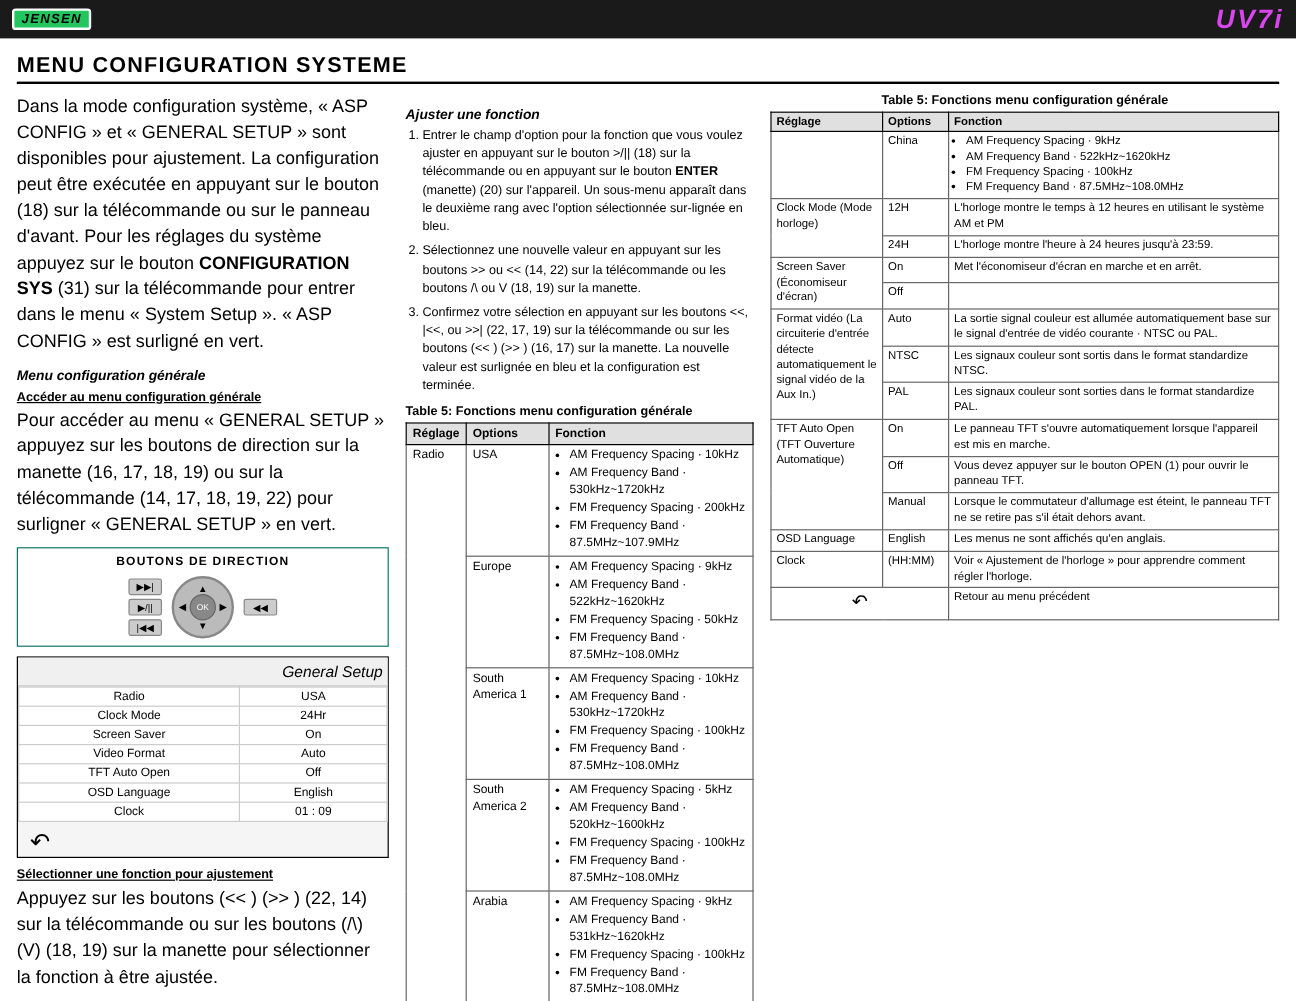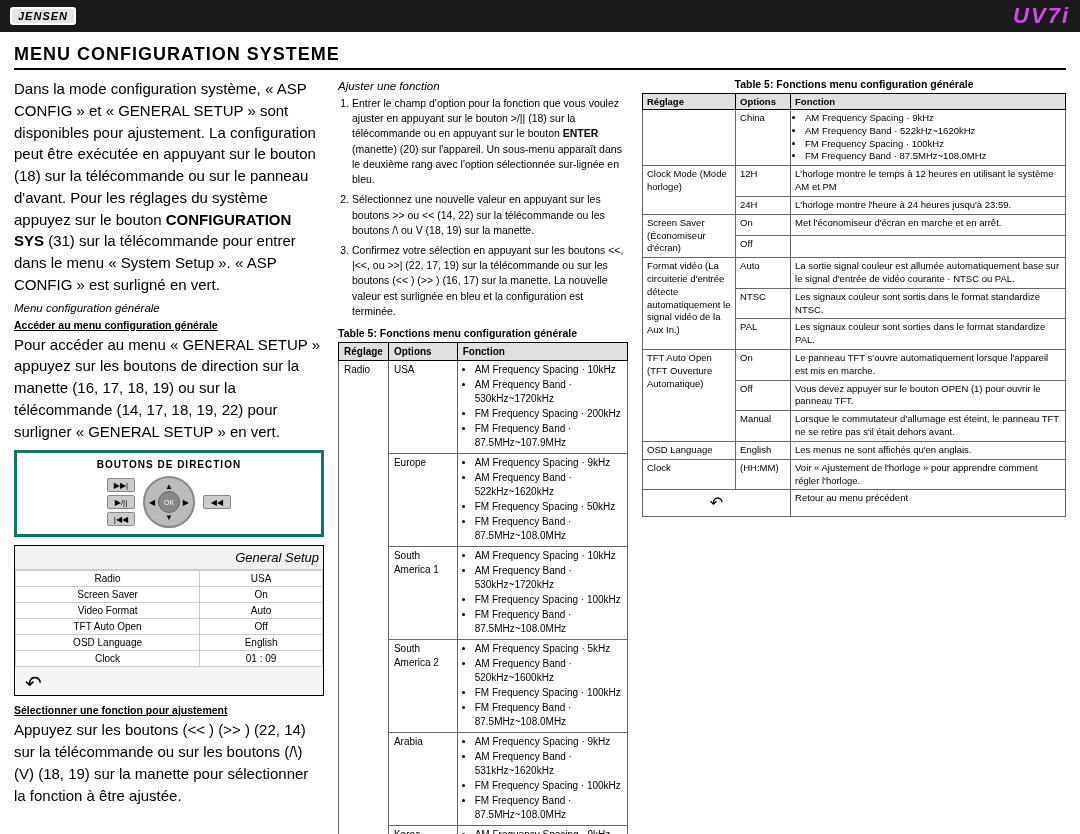--- a/index.html
+++ b/index.html
@@ -15,21 +15,21 @@
     
     .header {
       background: #1a1a1a;
       display: flex;
       align-items: center;
       justify-content: space-between;
       padding: 4px 10px;
       height: 32px;
     }
     .jensen-logo {
-      background: #e5e5e5;
+      background: #22c55e;
       border: 2px solid #fff;
       border-radius: 3px;
       padding: 1px 6px;
       font-size: 11px;
       font-weight: bold;
       font-style: italic;
       color: #000;
       letter-spacing: 1px;
     }
     .model-name {
@@ -69,37 +69,37 @@
     }
 
     p {
       font-size: 15px;
       line-height: 1.45;
       margin-bottom: 6px;
     }
 
     .section-title {
       font-size: 11.5px;
-      font-weight: normal;
+      font-weight: bold;
       font-style: italic;
       margin-bottom: 4px;
-      margin-top: 2px;
+      margin-top: 12px;
     }
 
     .subsection-title {
       font-size: 10.5px;
       font-weight: bold;
       text-decoration: underline;
       margin-bottom: 3px;
       margin-top: 5px;
     }
 
     
     .direction-box {
-      border: 3px solid #0f766e;
+      border: 1px solid #0f766e;
       padding: 6px;
       margin: 8px 0;
       text-align: center;
     }
     .direction-box-title {
       font-size: 10px;
       font-weight: bold;
       text-align: center;
       margin-bottom: 6px;
       letter-spacing: 1px;
@@ -313,20 +313,24 @@
 
       <div class="general-setup-box">
         <div class="general-setup-title">General Setup</div>
         <table class="setup-table">
           <tbody>
               <tr>
             <td>Radio</td>
             <td>USA</td>
           </tr>
           <tr>
+            <td>Clock Mode</td>
+            <td>24Hr</td>
+          </tr>
+          <tr>
             <td>Screen Saver</td>
             <td>On</td>
           </tr>
           <tr>
             <td>Video Format</td>
             <td>Auto</td>
           </tr>
           <tr>
             <td>TFT Auto Open</td>
             <td>Off</td>

